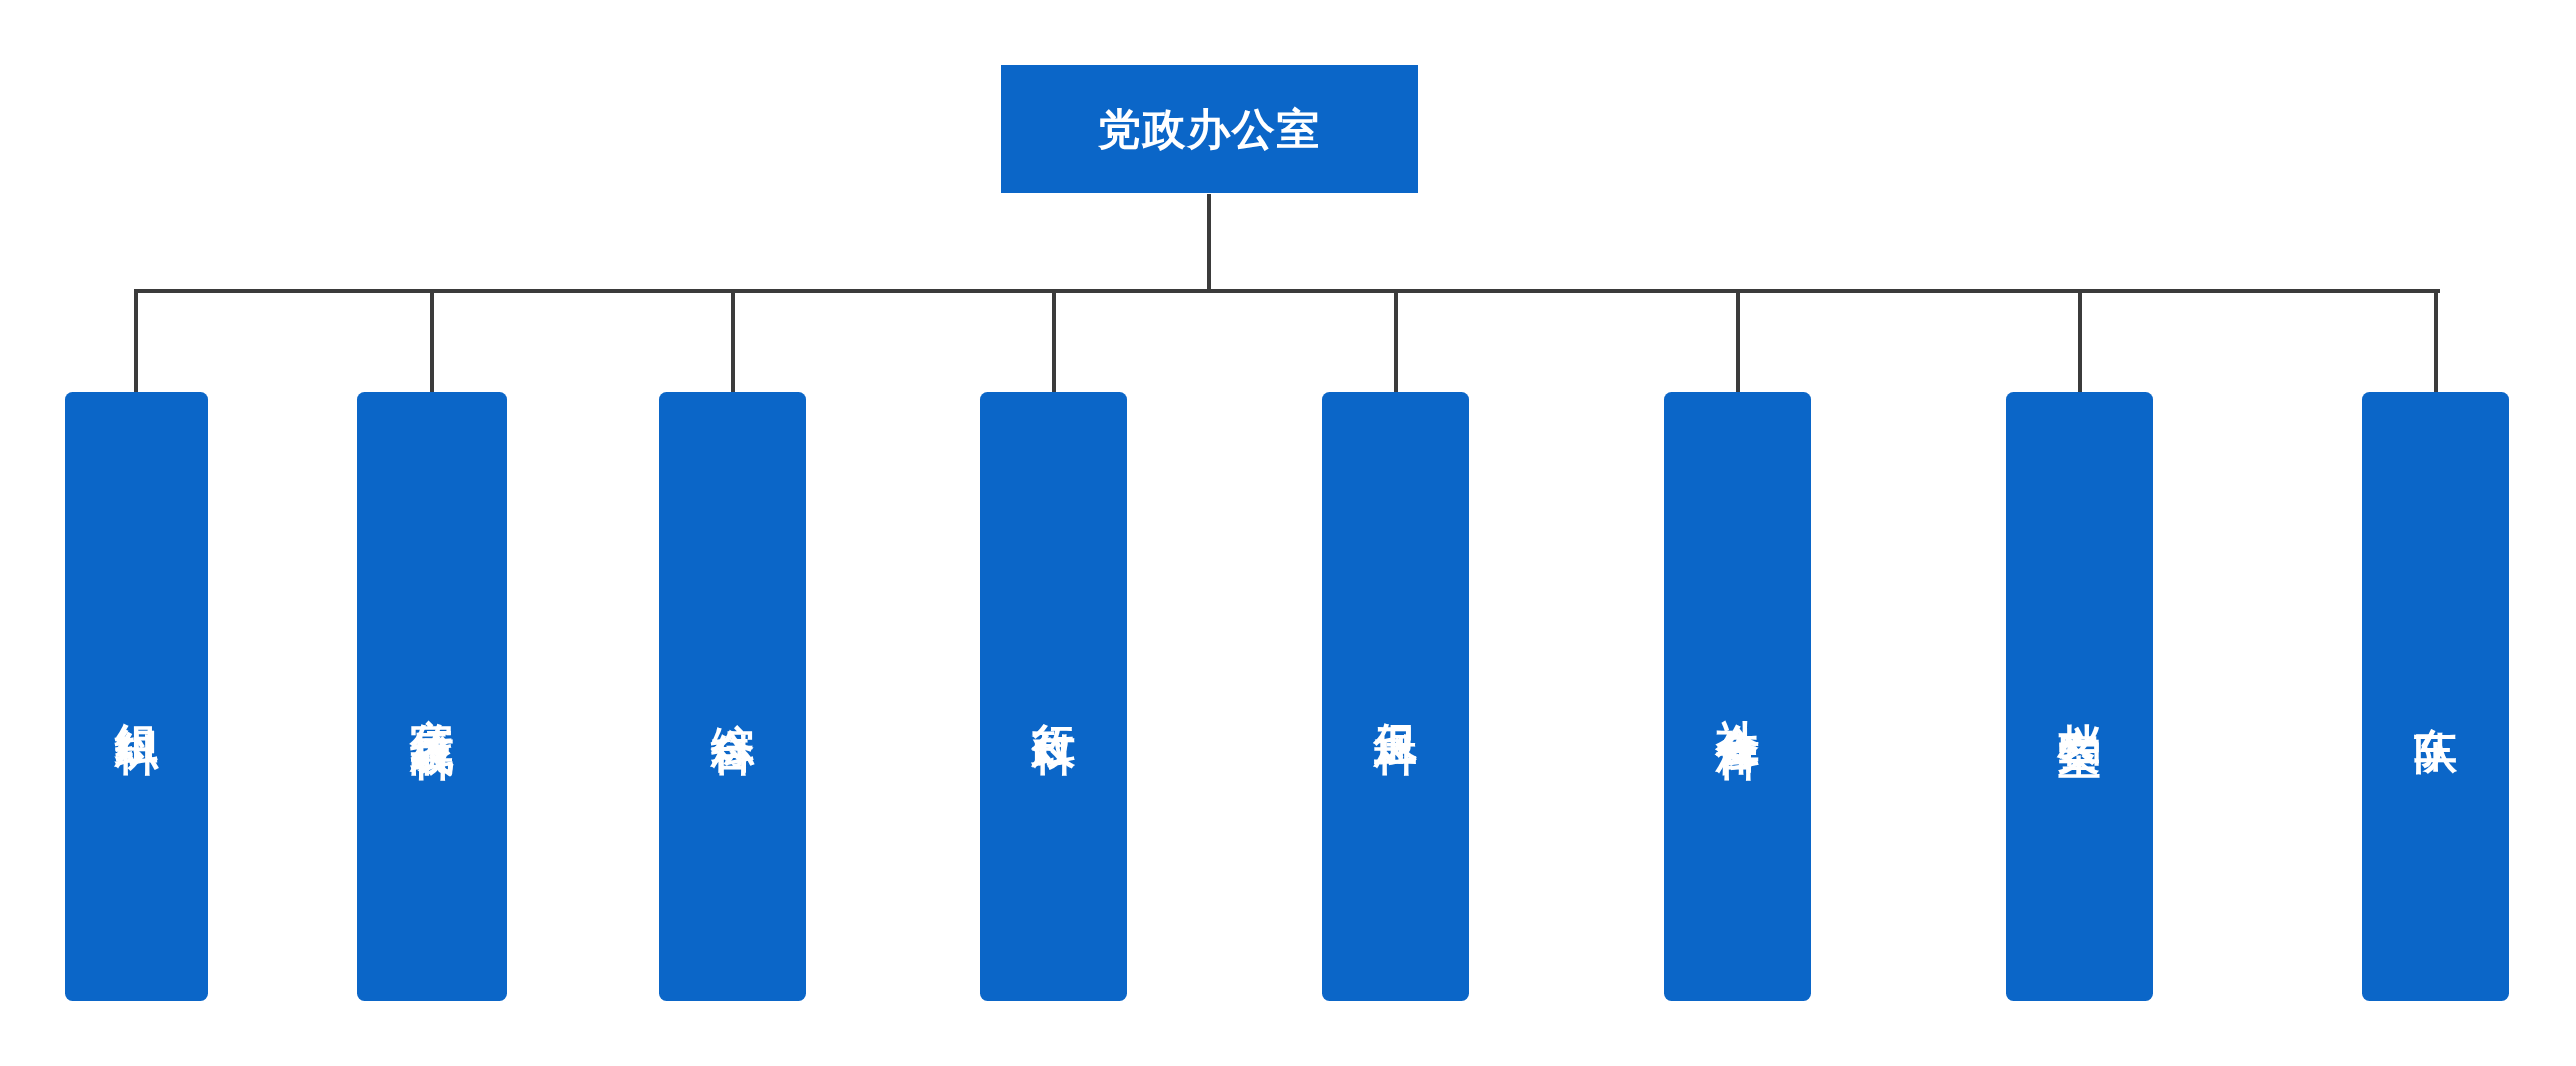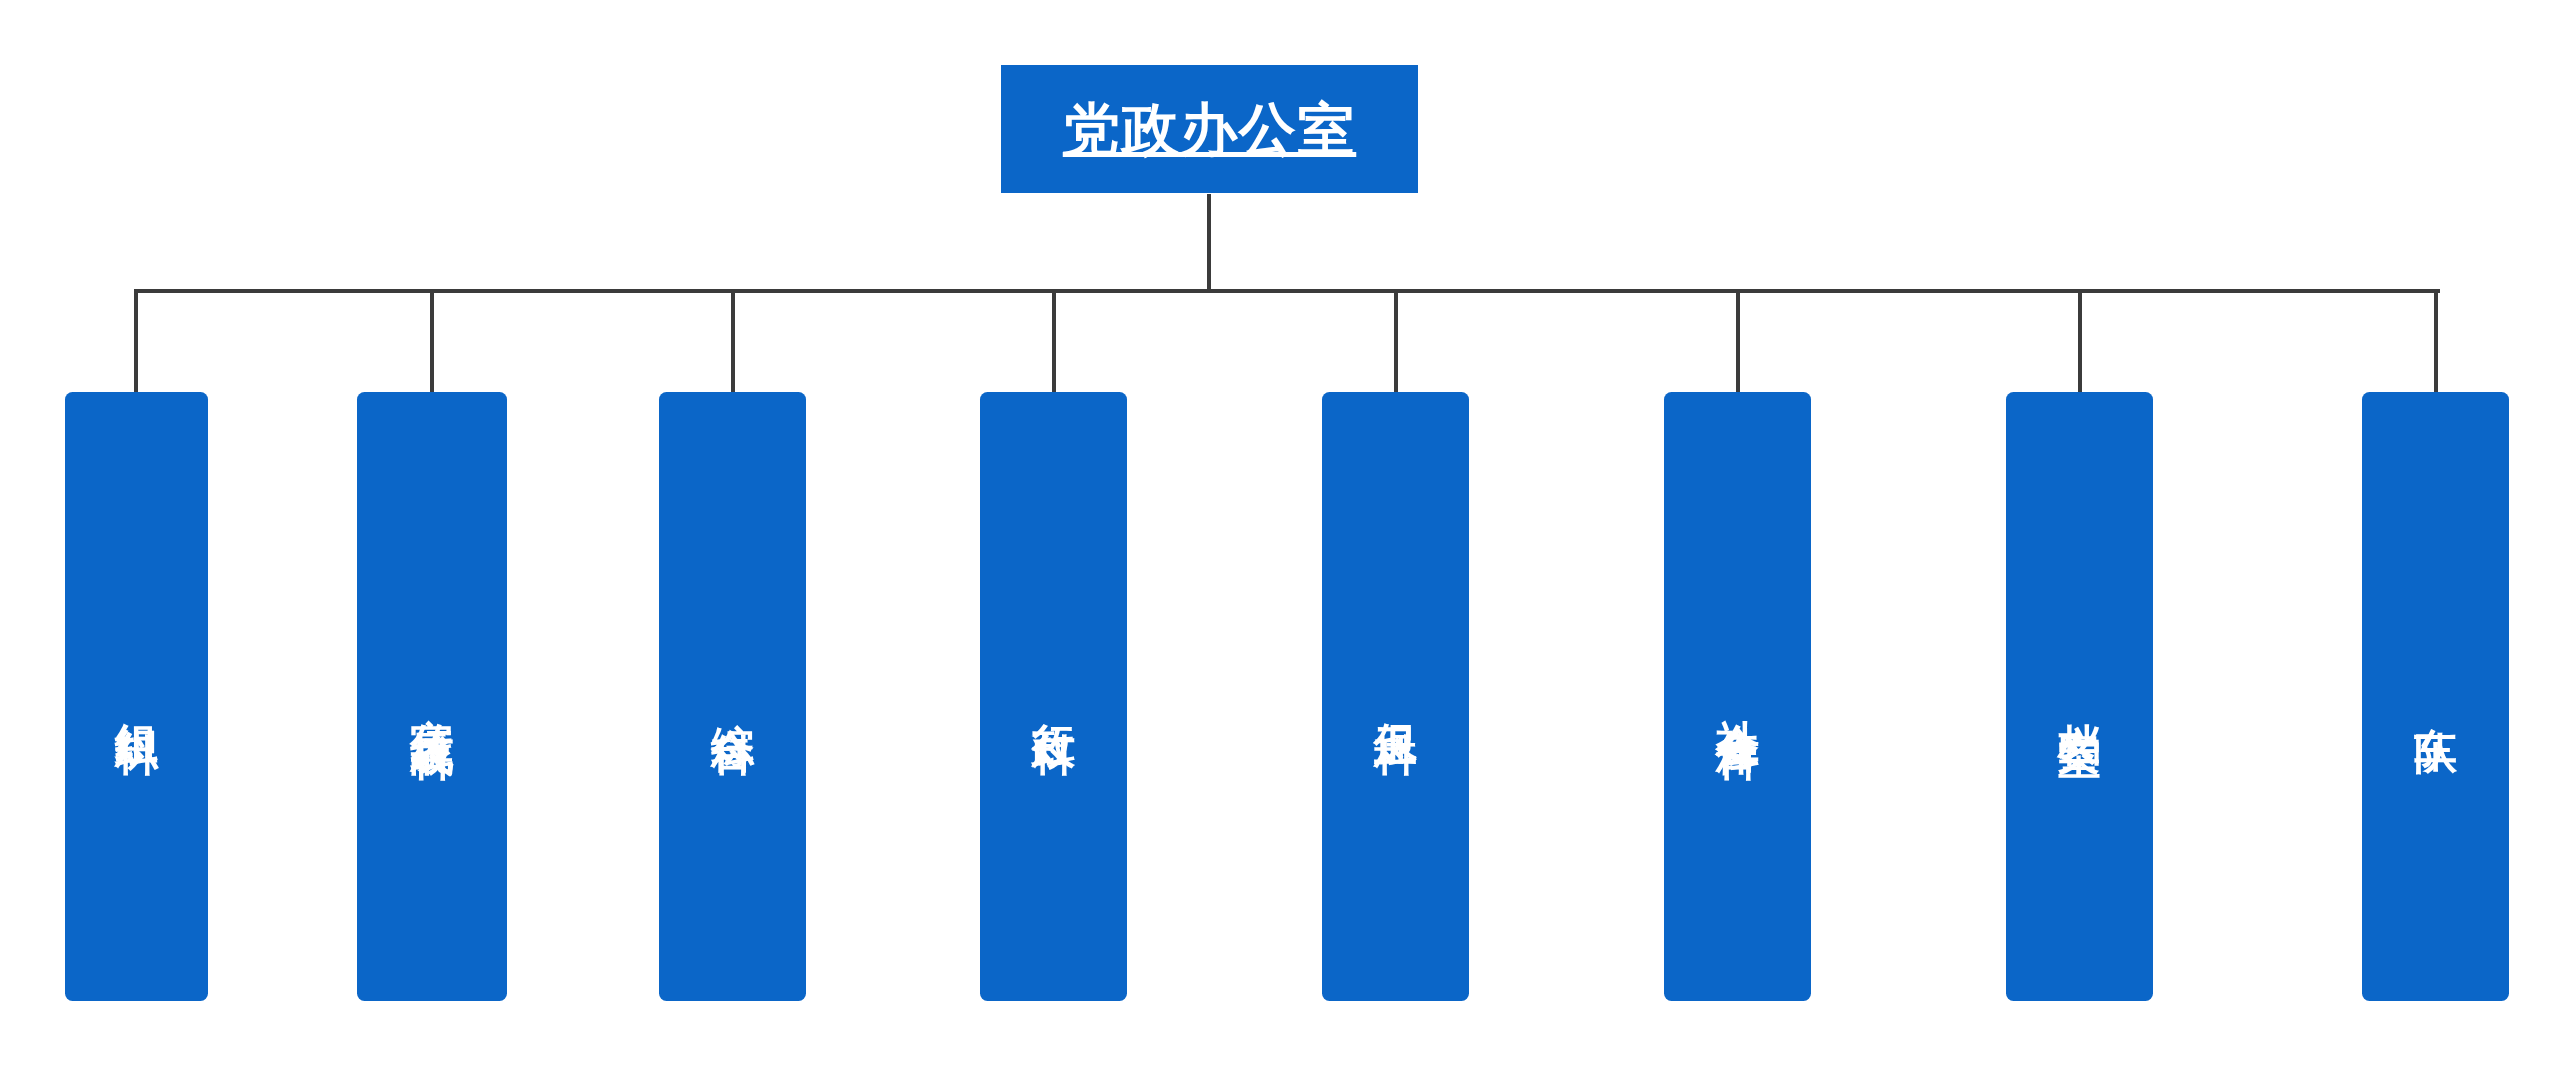--- a/index.html
+++ b/index.html
@@ -34,26 +34,25 @@
     width: 417px;
     height: 128px;
     background: #0B66C8;
     display: flex;
     align-items: center;
     justify-content: center;
     box-sizing: border-box;
   }
   .node-root .node-label {
     color: #ffffff;
-    font-size: 57px;
+    font-size: 43px;
     font-weight: bold;
     letter-spacing: 1.7px;
     line-height: 1;
     white-space: nowrap;
-    text-decoration: underline;
   }
 
   
   .node-child {
     position: absolute;
     top: 392px;
     height: 609px;
     background: #0B66C8;
     border-radius: 7.5px;
     display: flex;

